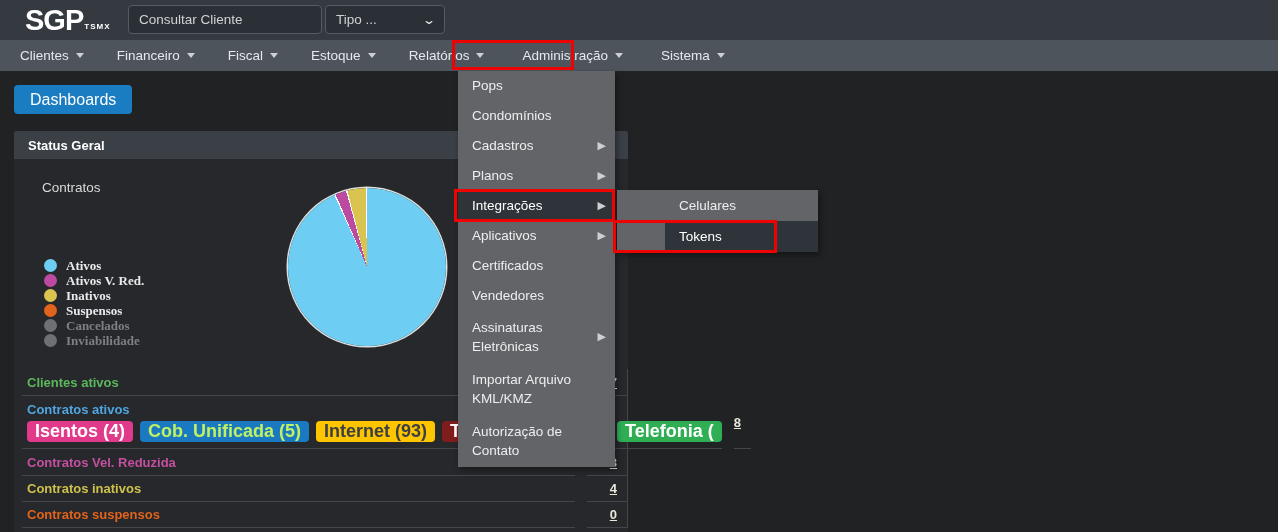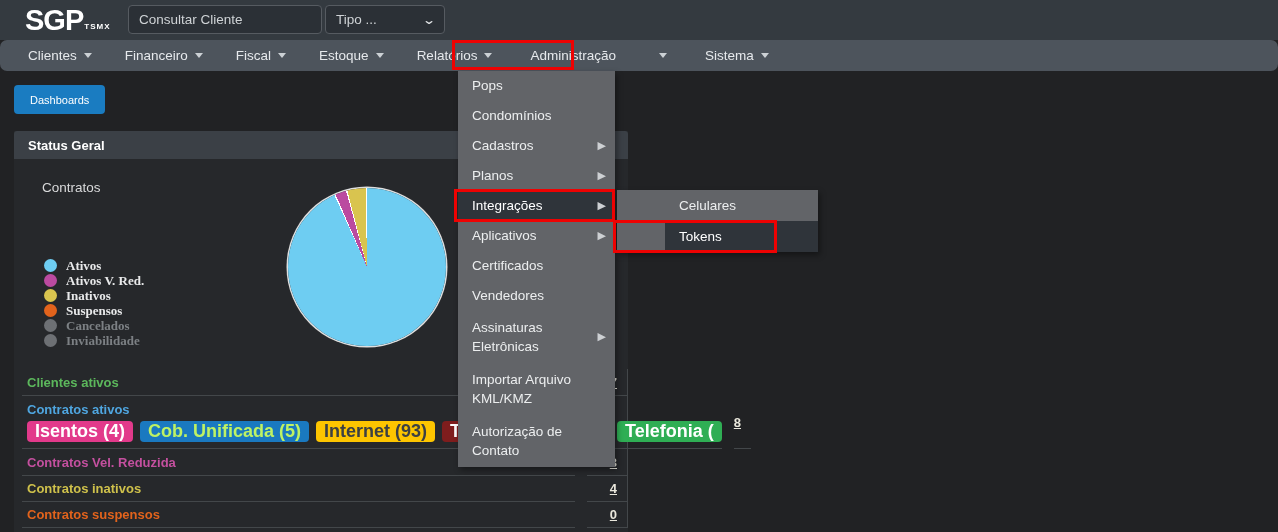--- a/index.html
+++ b/index.html
@@ -15,21 +15,21 @@
     border:1px solid #565b61;border-radius:4px;padding:0 6px 0 10px;color:#cfd3d6;font-size:13.5px;
     font-family:"Liberation Sans",sans-serif;outline:none;}
   .search-input::placeholder{color:#cfd3d6;opacity:1;}
   .type-select{position:absolute;left:325px;top:5px;width:120px;height:29px;background:#2b3036;
     border:1px solid #565b61;border-radius:4px;display:flex;align-items:center;color:#cfd3d6;
     font-size:13.5px;padding:0 10px;box-sizing:border-box;cursor:pointer;}
   .type-select .chev{margin-left:auto;font-size:12px;color:#e8eaec;transform:scaleX(1.4);}
 
   
   .navbar{position:absolute;left:0;top:40px;width:100%;height:31px;background:#4d545c;display:flex;
-    align-items:center;padding-left:15px;box-sizing:border-box;z-index:10;border-radius:7px;}
+    align-items:center;padding-left:7px;box-sizing:border-box;z-index:10;}
   .nav-item{display:flex;align-items:center;color:#e6e9ec;font-size:13.5px;padding:0 13px;height:31px;
     cursor:pointer;white-space:nowrap;margin-right:7px;}
   .caret{display:inline-block;width:0;height:0;border-left:4px solid transparent;border-right:4px solid transparent;
     border-top:5px solid #ccd1d5;margin-left:7px;}
 
   
   .menu{position:absolute;left:458px;top:71px;width:157px;background:#626468;z-index:30;
     box-shadow:2px 3px 6px rgba(0,0,0,.4);}
   .menu-item{position:relative;color:#eceeef;font-size:13.5px;line-height:30px;padding:0 26px 0 14px;
     cursor:pointer;}
@@ -41,21 +41,21 @@
   .submenu .menu-item{line-height:31px;}
 
   
   .anno{position:absolute;border:3px solid #ee0202;z-index:60;pointer-events:none;box-sizing:border-box;}
   #anno-admin{left:452px;top:40px;width:122px;height:30px;}
   #anno-integracoes{left:454px;top:189px;width:161px;height:33px;}
   #anno-tokens{left:613px;top:220px;width:164px;height:33px;}
 
   
   .btn-dashboards{position:absolute;left:14px;top:85px;height:29px;padding:0 16px;background:#1a7cc1;
-    color:#fff;font-size:11px;border:none;border-radius:4px;cursor:pointer;font-family:"Liberation Sans",sans-serif;}
+    color:#fff;font-size:16px;border:none;border-radius:4px;cursor:pointer;font-family:"Liberation Sans",sans-serif;}
   .panel{position:absolute;left:14px;top:131px;width:614px;height:401px;background:#26282b;z-index:5;}
   .panel-header{height:28px;background:#3b4046;border-radius:3px 3px 0 0;display:flex;align-items:center;
     padding:0 14px;color:#ffffff;font-size:13px;font-weight:bold;}
   .chart-label{position:absolute;left:28px;top:49px;color:#d9dadb;font-size:13.5px;}
   .pie{position:absolute;left:274px;top:57px;width:158px;height:158px;border-radius:50%;
     box-shadow:0 0 0 1.5px rgba(255,255,255,.85);}
   .legend{position:absolute;left:30px;top:127px;}
   .legend-row{display:flex;align-items:center;height:15px;margin-bottom:0px;font-family:Liberation Serif, serif;}
   .legend-dot{width:13px;height:13px;border-radius:50%;margin-right:9px;flex:none;}
   .legend-label{font-size:13px;font-weight:bold;color:#e8e9ea;white-space:nowrap;line-height:15px;}
@@ -103,21 +103,21 @@
         <i class="caret"></i>
       </div>
       <div class="nav-item">
         <span>Estoque</span>
         <i class="caret"></i>
       </div>
       <div class="nav-item">
         <span>Relatórios</span>
         <i class="caret"></i>
       </div>
-      <div class="nav-item" style="padding: 0px 18px; gap: 36px;">
+      <div class="nav-item" style="padding: 0px 18px;">
         <span>Administração</span>
         <i class="caret"></i>
       </div>
       <div class="nav-item">
         <span>Sistema</span>
         <i class="caret"></i>
       </div>
     </div>
 
   <button class="btn-dashboards">Dashboards</button>

